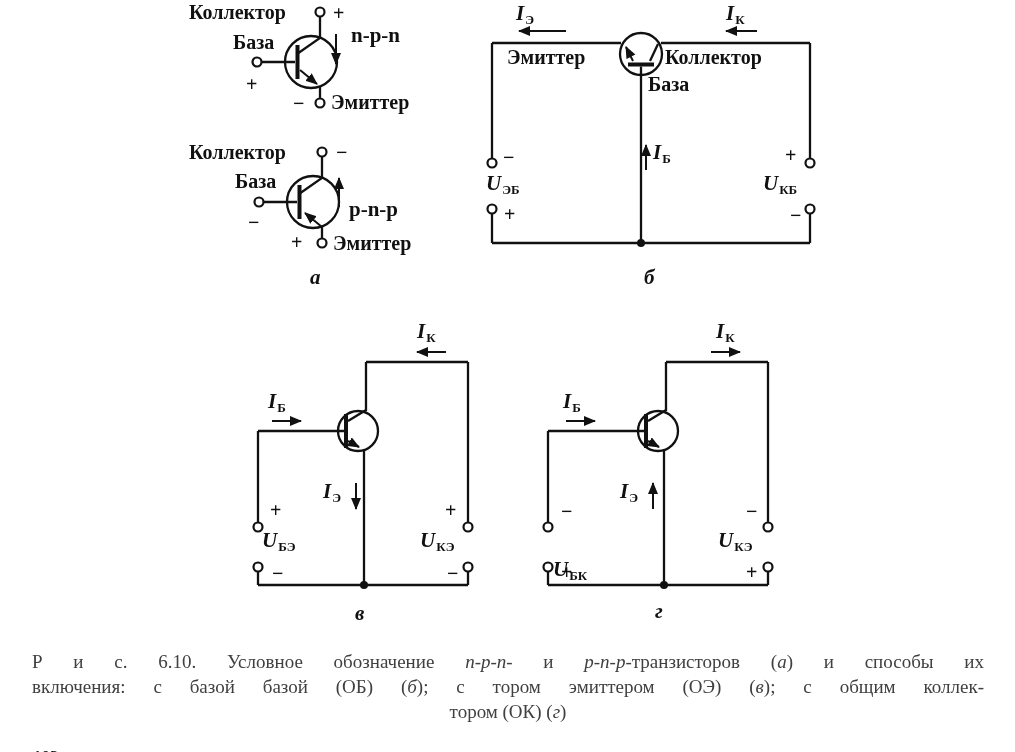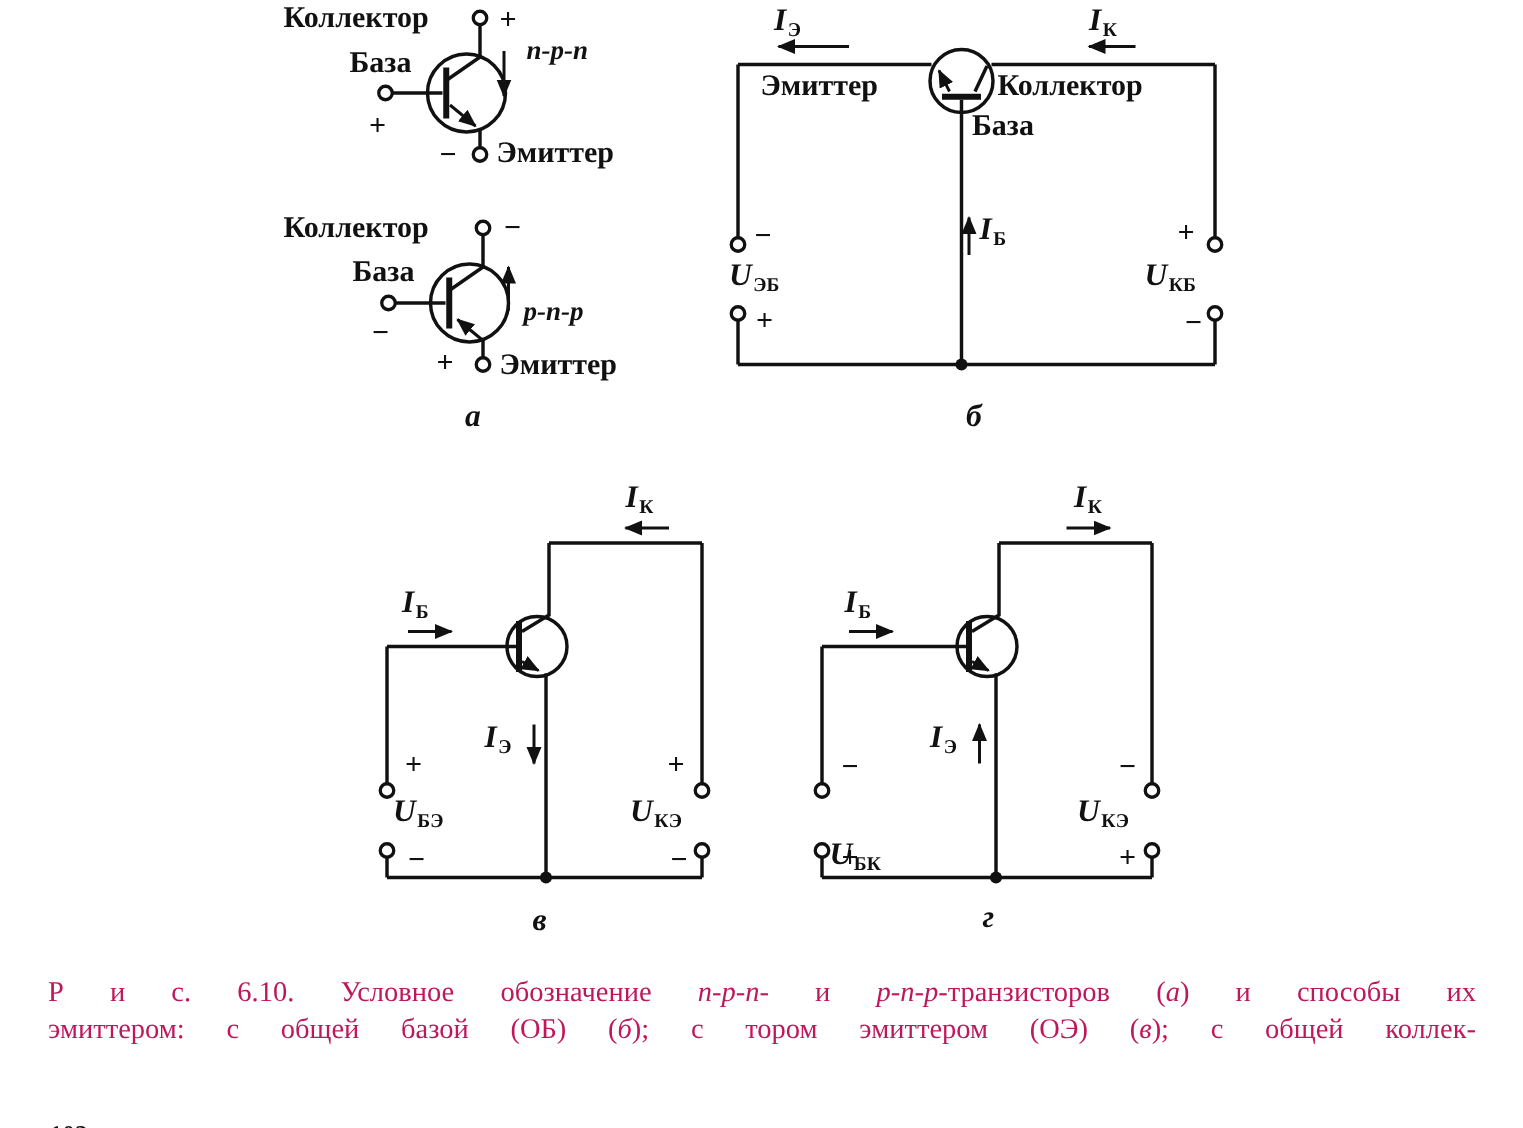--- a/index.html
+++ b/index.html
@@ -6,25 +6,25 @@
   #page{position:relative;width:1015px;height:752px;background:#ffffff;overflow:hidden;
         font-family:"Liberation Serif",serif;color:#111;}
   svg{position:absolute;left:0;top:0;}
   .w{stroke:#111;stroke-width:2.3;fill:none;}
   .term{fill:#fff;stroke:#111;stroke-width:2.2;}
   .bar{fill:#111;stroke:none;}
   .dot{fill:#111;stroke:none;}
   .ar{stroke:#111;stroke-width:2;fill:none;marker-end:url(#arrh);}
   .lbl{position:absolute;white-space:nowrap;font-weight:bold;font-size:20px;line-height:1.1;}
   .sign{font-weight:bold;font-size:20px;}
-  .typ{font-style:italic;font-size:18px;}
+  .typ{font-size:21px;}
   .figlet{font-style:italic;font-size:21px;}
   .iu .m{font-style:italic;font-weight:bold;font-size:21px;}
   .iu .s{font-weight:bold;font-size:13px;vertical-align:-4px;margin-left:1px;}
-  .caption{position:absolute;left:32px;top:649px;width:952px;font-size:19px;line-height:25px;color:#be185d;}
+  .caption{position:absolute;left:32px;top:649px;width:952px;font-size:19px;line-height:25px;color:#404040;}
   .cap-line{text-align:justify;text-align-last:justify;}
   .cap-line.center{text-align:center;text-align-last:center;}
   .cap-it{font-style:italic;}
   .pagenum{position:absolute;left:33px;top:747px;height:5px;overflow:hidden;font-size:17px;font-weight:bold;}
 </style>
 </head>
 <body>
 
 <div id="page">
 
@@ -179,18 +179,19 @@
   <div class="lbl sign" style="left:561px;top:500px">−</div>
   <div class="lbl iu" style="left:553px;top:558px"><span class="m">U</span><span class="s">БК</span></div>
   <div class="lbl sign" style="left:561px;top:561px">+</div>
   <div class="lbl sign" style="left:746px;top:500px">−</div>
   <div class="lbl iu" style="left:718px;top:529px"><span class="m">U</span><span class="s">КЭ</span></div>
   <div class="lbl sign" style="left:746px;top:561px">+</div>
   <div class="lbl figlet" style="left:655px;top:600px">г</div>
 
   <div class="caption">
     <div class="cap-line"><span>Р и с.  6.10.  Условное  обозначение  </span><span class="cap-it">n-p-n-</span><span> и </span><span class="cap-it">p-n-p</span><span>-транзисторов (</span><span class="cap-it">а</span><span>) и способы их</span></div>
-    <div class="cap-line"><span>эмиттером: с общей базой (ОБ) (</span><span class="cap-it">б</span><span>); с тором эмиттером (ОЭ) (</span><span class="cap-it">в</span><span>); с общей коллек-</span></div>
+    <div class="cap-line"><span>включения: с базой базой (ОБ) (</span><span class="cap-it">б</span><span>); с тором эмиттером (ОЭ) (</span><span class="cap-it">в</span><span>); с общим коллек-</span></div>
+    <div class="cap-line center"><span>тором (ОК) (</span><span class="cap-it">г</span><span>)</span></div>
   </div>
 
   <div class="pagenum">102</div>
 
 </div>
 
 </body></html>

